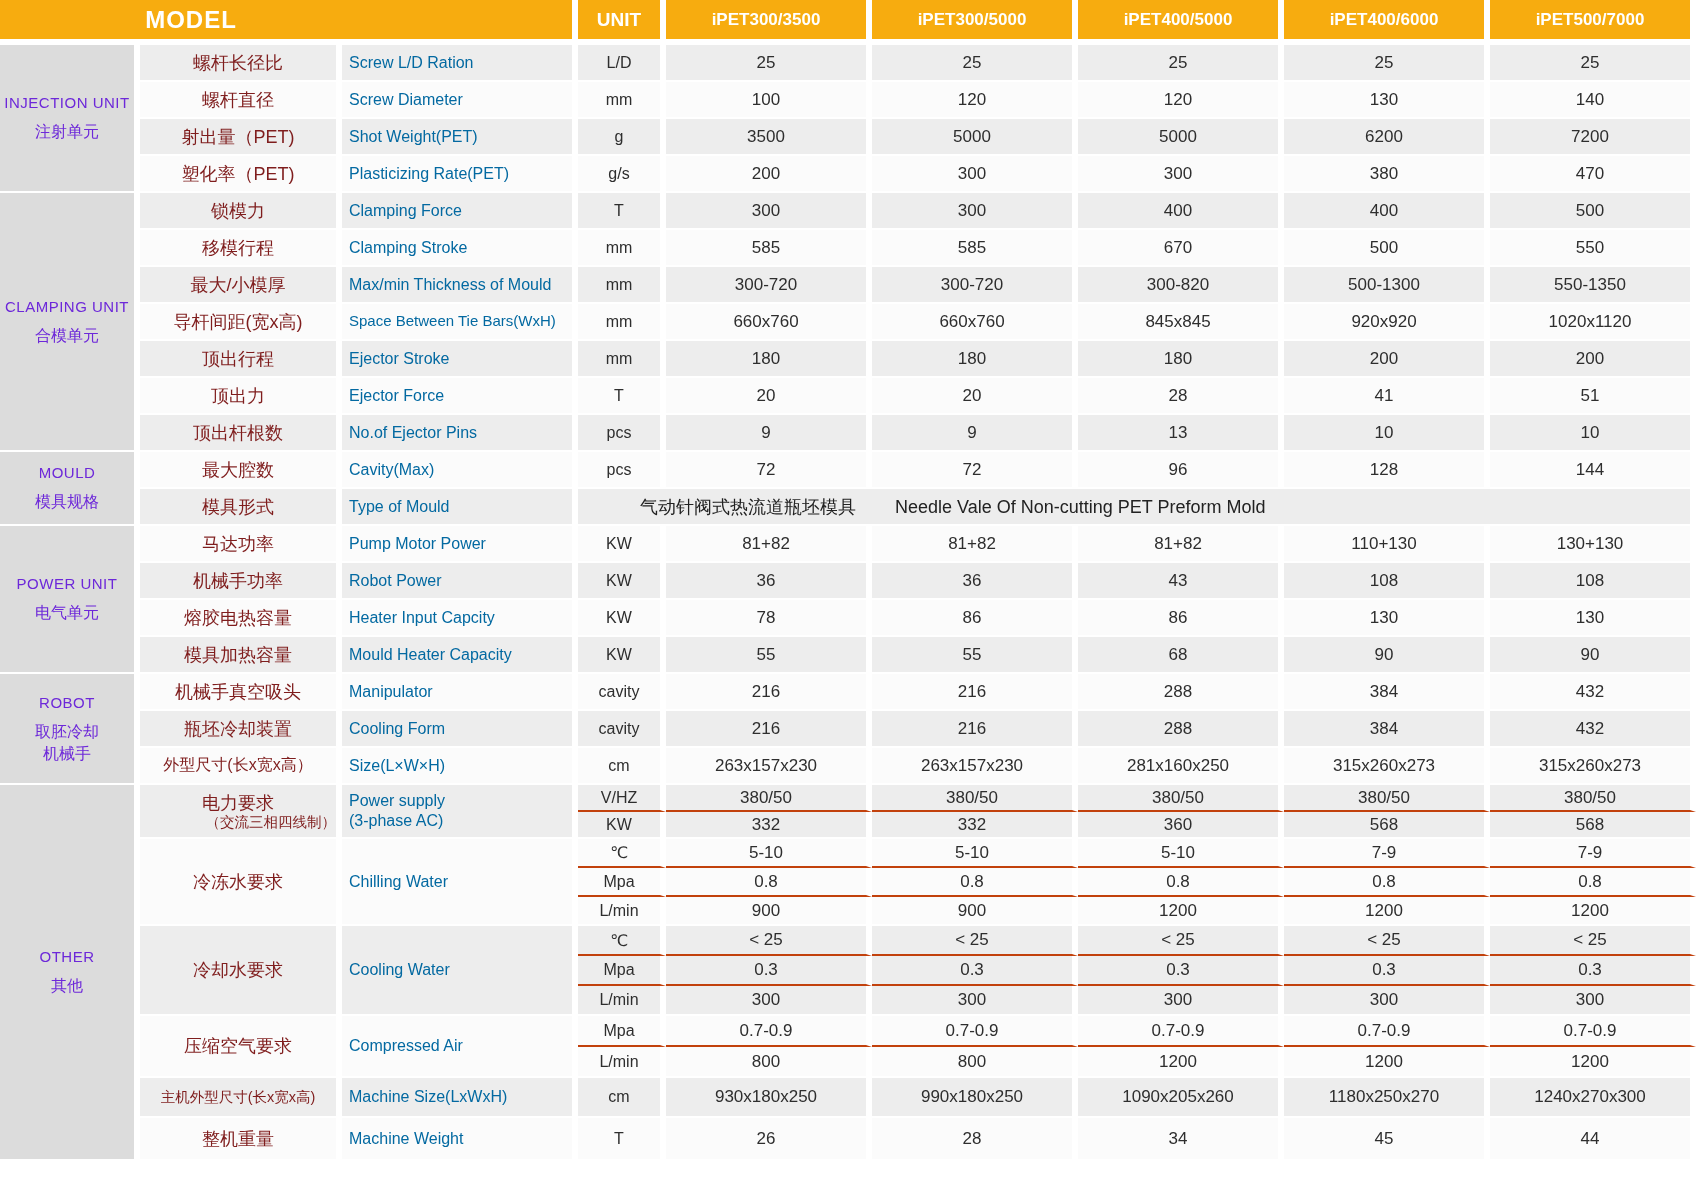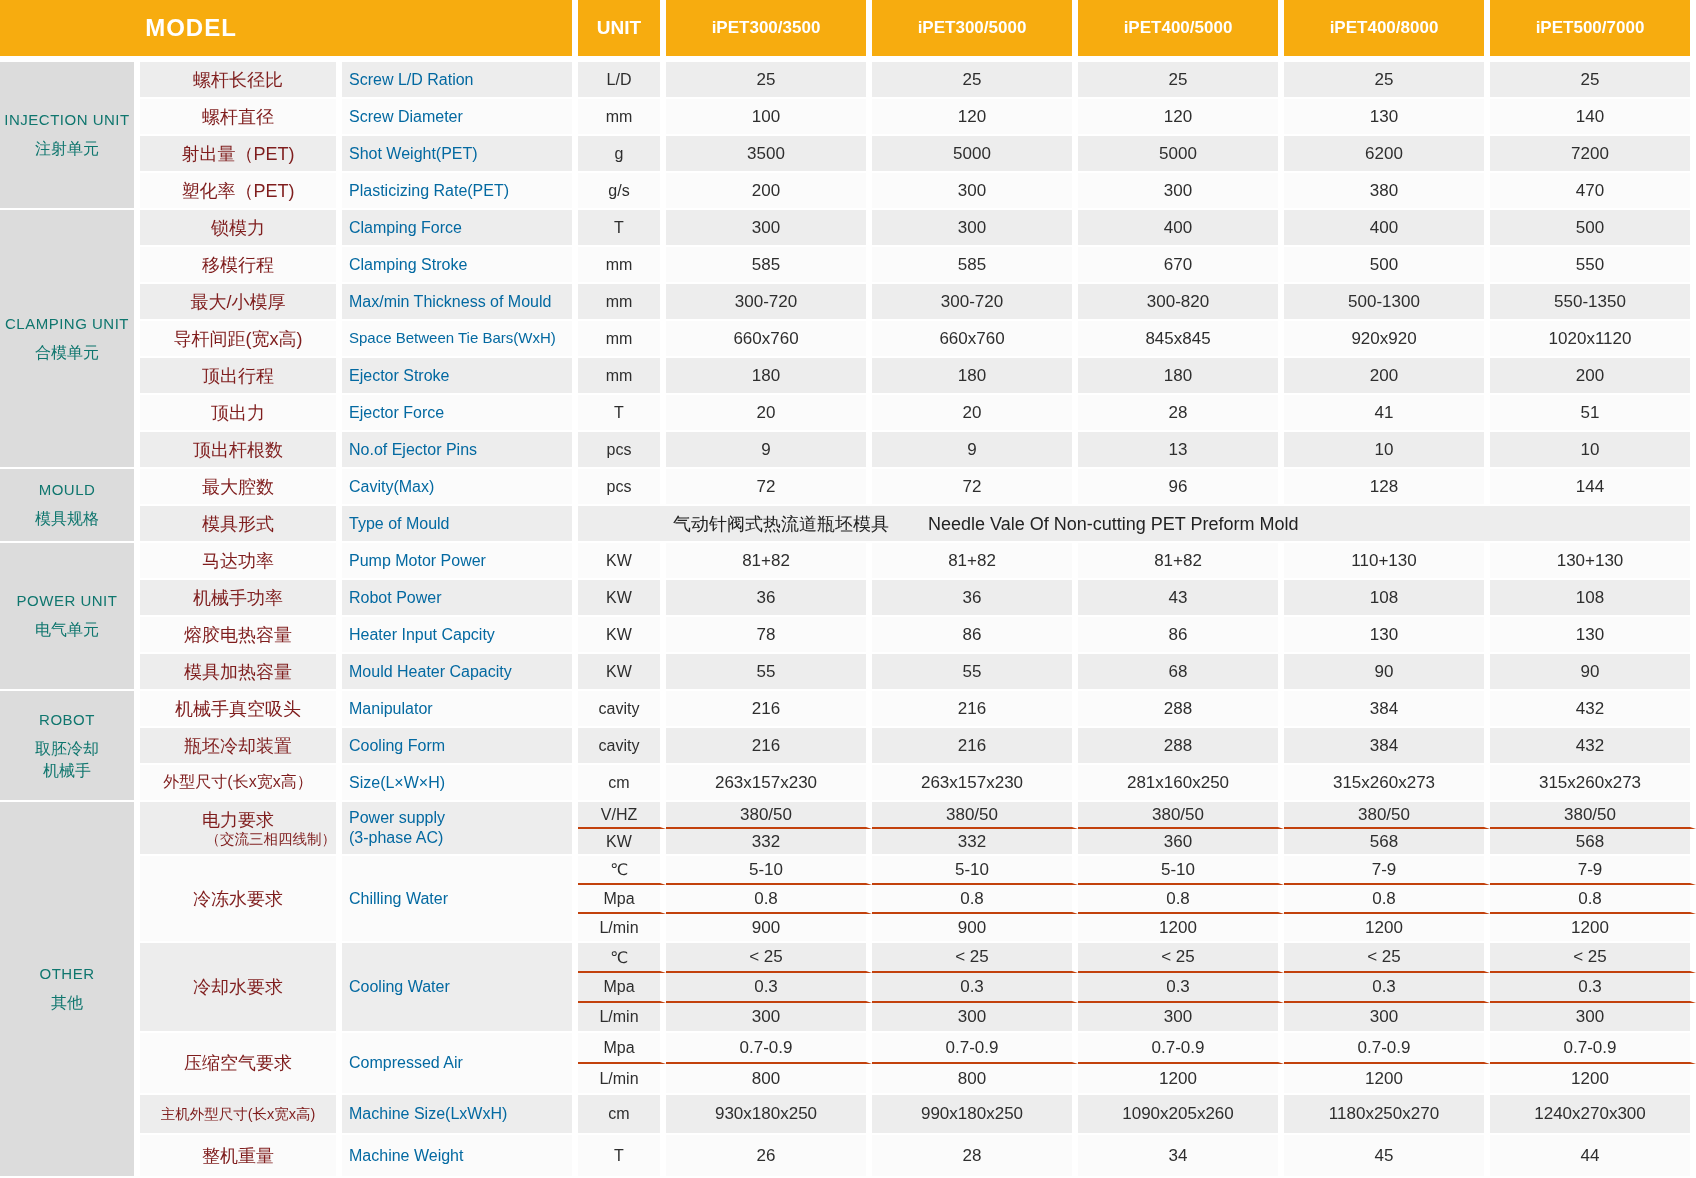--- a/index.html
+++ b/index.html
@@ -2,52 +2,52 @@
 <html><head>
 <meta charset="utf-8">
 <style>
   html,body{margin:0;padding:0;background:#ffffff;}
   body{width:1696px;height:1178px;overflow:hidden;
        font-family:"Liberation Sans","DejaVu Sans",sans-serif;color:#2e2e2e;}
   table{border-collapse:separate;border-spacing:0;table-layout:fixed;width:1696px;}
   td{box-sizing:border-box;padding:0;margin:0;vertical-align:middle;text-align:center;
      border-right:6px solid #ffffff;border-bottom:2px solid #ffffff;overflow:hidden;}
   
-  tr.head{height:62px;}
+  tr.head{height:45px;}
   td.h{background:#F7AC0F;color:#ffffff;font-weight:bold;border-bottom:6px solid #ffffff;}
   .h-model{font-size:24px;letter-spacing:1px;padding-right:190px;}
   .h-unit{font-size:19px;}
   .h-name{font-size:17px;}
   
   tr.r{height:37px;}
   tr.sA{height:27px;}
   tr.sB{height:29px;}
   tr.sC{height:30px;}
   tr.sD{height:31px;}
   tr.rs{height:40px;}
   tr.rw{height:43px;}
   
   tr.g .cell{background:#EDEDED;}
   tr.w .cell{background:#FBFBFB;}
   
-  td.cat{background:#DCDCDC;color:#0f766e;}
+  td.cat{background:#DCDCDC;color:#6d28d9;}
   .cat-en{font-size:15px;letter-spacing:0.5px;white-space:pre-line;line-height:1.35;}
   .cat-zh{font-size:16px;white-space:pre-line;line-height:1.35;margin-top:8px;}
   
   .zh{font-size:18px;color:#7f1d1d;}
   .zh .zh2{display:block;font-size:14.5px;line-height:1.1;text-align:right;}
   .zh.sm{font-size:14.5px;}
   .zh.sm2{font-size:16px;}
   .en{font-size:16px;color:#0369a1;text-align:left;padding-left:7px;white-space:pre-line;line-height:1.25;}
   .u{font-size:16px;margin-top:16px;}
   .v{font-size:17px;}
   
   tr.sep .u,tr.sep .v{border-bottom:2px solid #c2410c;}
   
-  .merged{text-align:left;padding-left:95px;font-size:18px;color:#222222;}
+  .merged{text-align:left;padding-left:62px;font-size:18px;color:#222222;}
   .merged .m-en{margin-left:34px;}
 </style>
 </head>
 <body>
 
 <table>
   <colgroup>
     <col style="width:140px">
       <col style="width:202px">
       <col style="width:236px">
@@ -59,21 +59,21 @@
       <col style="width:206px">
   </colgroup>
 
   <tbody>
       <tr class="head">
     <td class="h h-model" colspan="3">MODEL</td>
     <td class="h h-unit">UNIT</td>
     <td class="h h-name">iPET300/3500</td>
     <td class="h h-name">iPET300/5000</td>
     <td class="h h-name">iPET400/5000</td>
-    <td class="h h-name">iPET400/8000</td>
+    <td class="h h-name">iPET400/6000</td>
     <td class="h h-name">iPET500/7000</td>
   </tr>
 
   <tr class="r g">
     <td class="cat" rowspan="4">
       <div class="cat-en">INJECTION UNIT</div>
       <div class="cat-zh">注射单元</div>
     </td>
     <td class="cell zh">螺杆长径比</td>
     <td class="cell en">Screw L/D Ration</td>

